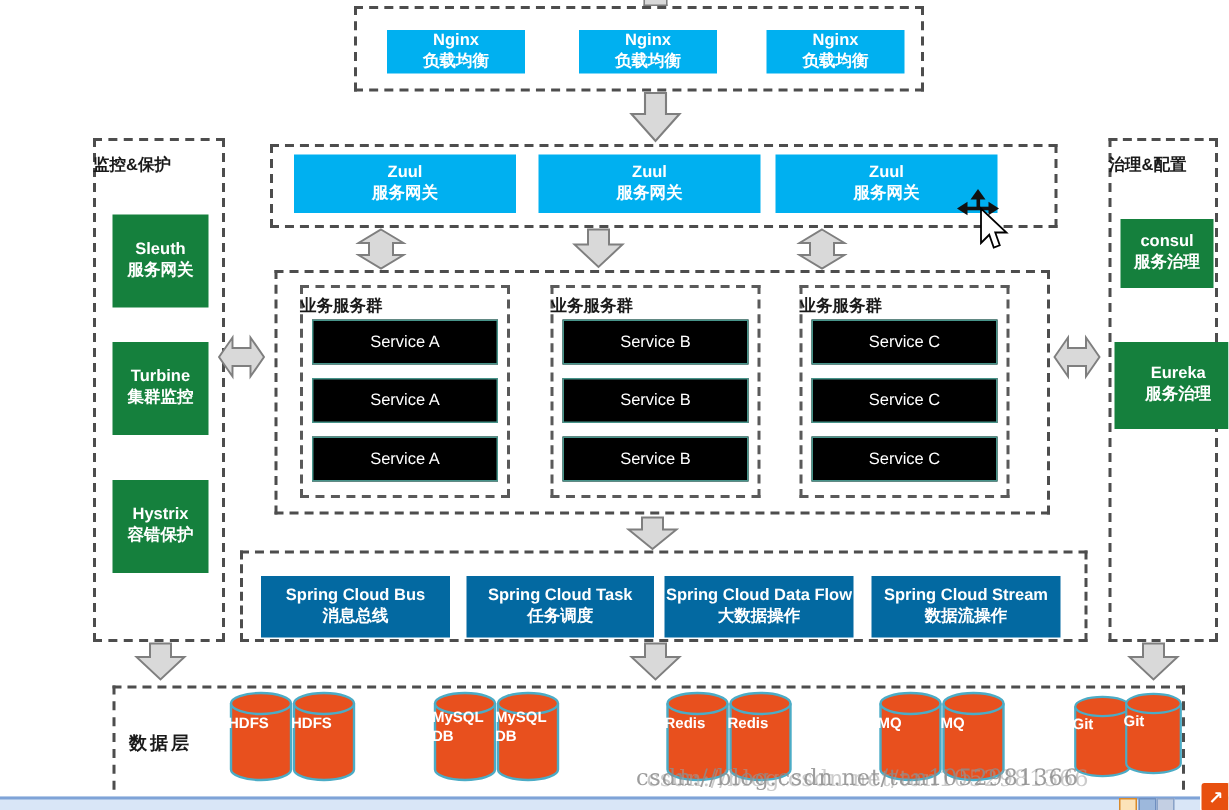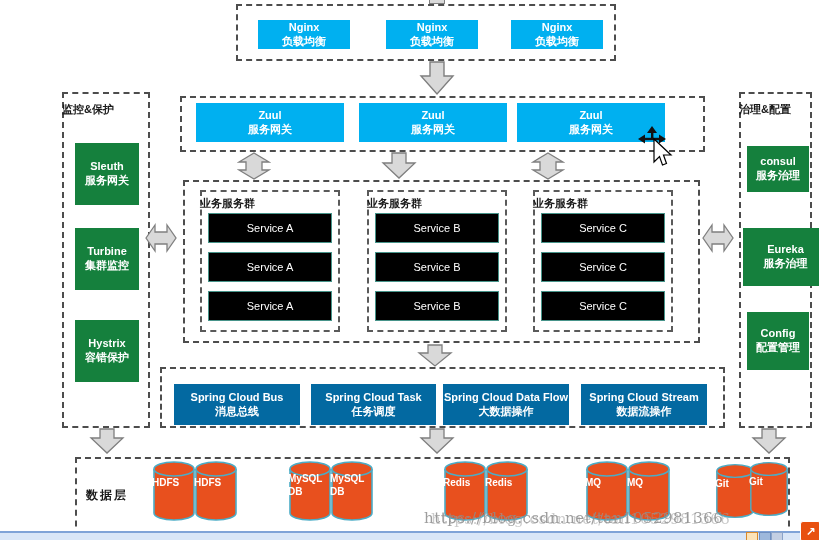--- a/index.html
+++ b/index.html
@@ -131,24 +131,20 @@
   <div class="abs dashed" style="left:739px;top:92px;width:73px;height:336px;"></div>
   <div class="abs grp-title" style="left:739px;top:102px;width:73px;">治理&amp;配置</div>
   <div class="abs node green" style="left:747px;top:146px;width:62px;height:46px;">
     <div class="l1">consul</div>
     <div class="l2">服务治理</div>
   </div>
   <div class="abs node green" style="left:743px;top:228px;width:85px;height:58px;">
     <div class="l1">Eureka</div>
     <div class="l2">服务治理</div>
   </div>
-  <div class="abs node green" style="left:747px;top:312px;width:62px;height:58px;">
-    <div class="l1">Config</div>
-    <div class="l2">配置管理</div>
-  </div>
 
   <div class="abs arrow" style="left:145px;top:222px;">
     <svg width="32" height="32" viewBox="0 0 32 32">
       <polygon points="1,16 10,3 10,10 22,10 22,3 31,16 22,29 22,22 10,22 10,29" fill="#d9d9d9" stroke="#7f7f7f" stroke-width="1.3"></polygon>
     </svg>
   </div>
   <div class="abs arrow" style="left:702px;top:222px;">
     <svg width="32" height="32" viewBox="0 0 32 32">
       <polygon points="1,16 10,3 10,10 22,10 22,3 31,16 22,29 22,22 10,22 10,29" fill="#d9d9d9" stroke="#7f7f7f" stroke-width="1.3"></polygon>
     </svg>
@@ -265,21 +261,21 @@
     <span class="lbl">Git</span>
   </div>
   <div class="cyl" style="left:749px;top:459px;width:40px;height:60px;">
     <svg width="40" height="60" viewBox="0 0 44 62">
         <path d="M2,9 L2,53 A20,7 0 0 0 42,53 L42,9" fill="#e8501e" stroke="#4bacc6" stroke-width="1.6"></path>
         <ellipse cx="22" cy="9" rx="20" ry="7" fill="#e8501e" stroke="#4bacc6" stroke-width="1.6"></ellipse>
       </svg>
     <span class="lbl">Git</span>
   </div>
 
-  <div class="watermark">https://blog.csdn.net/tan1052981366</div>
+  <div class="watermark">csdn://blog.csdn.net/tan1052981366</div>
 
   <div class="statusbar">
     <div class="statusbar-fill"></div>
   </div>
   <div class="tb-icon" style="left:746px;background:#fce3b8;border:1px solid #d98a2b;"></div>
   <div class="tb-icon" style="left:759px;background:#9db8dc;border:1px solid #6f8fc0;"></div>
   <div class="tb-icon" style="left:771px;background:#c3cfe3;border:1px solid #8aa3c9;"></div>
 
   <div class="corner-btn">
     <span>↗</span>

